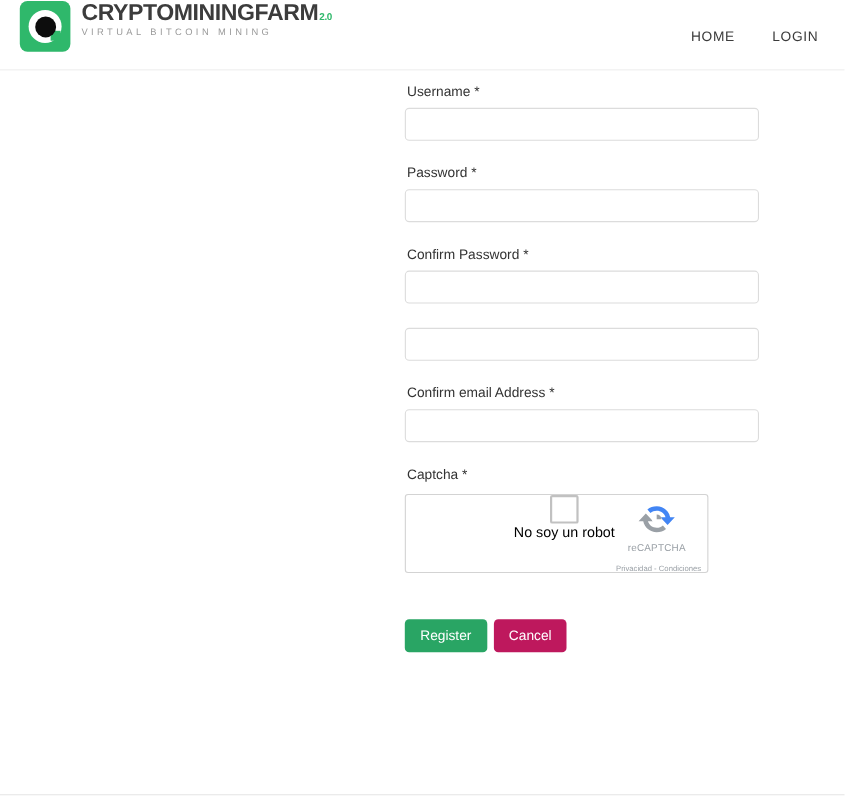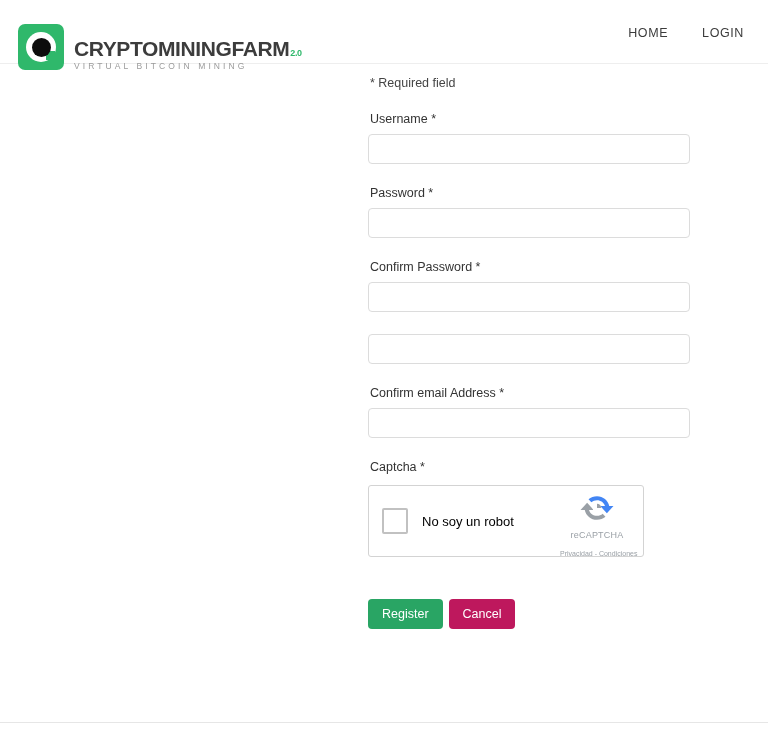--- a/index.html
+++ b/index.html
@@ -14,22 +14,22 @@
   .page { position: relative; width: 768px; height: 732px; overflow: hidden; background:#fff; }
 
   
   .header {
     position: absolute; top: 0; left: 0;
     width: 768px; height: 64px;
     background: #ffffff;
     border-bottom: 1px solid #eeeeee;
   }
   .brand {
-    position: absolute; left: 18px; top: 24px;
-    display: flex; align-items: flex-end; gap: 10px;
+    position: absolute; left: 18px; top: 1px;
+    display: flex; align-items: flex-start; gap: 10px;
     text-decoration: none;
   }
   .brand-mark {
     width: 46px; height: 46px;
     background: #2fb86b;
     border-radius: 7px;
     display: flex; align-items: center; justify-content: center;
     flex: none;
   }
   .brand-mark .ring {
@@ -127,21 +127,21 @@
     font-size: 12.5px;
     color: #333333;
     margin: 0 0 11px 2px;
   }
   .recaptcha-box {
     width: 276px; height: 72px;
     border: 1px solid #d3d3d3;
     border-radius: 3px;
     background: #ffffff;
     position: relative;
-    display: flex; align-items: center;
+    display: flex; align-items: center; flex-direction: column;
   }
   .rc-check {
     width: 26px; height: 26px;
     border: 2px solid #c1c1c1;
     background: #fff;
     border-radius: 2px;
     margin-left: 13px;
     flex: none;
   }
   .rc-text {
@@ -213,21 +213,20 @@
       </span>
     </a>
     <div class="nav">
       <a href="#">HOME</a>
       <a href="#">LOGIN</a>
     </div>
   </div>
 
   <div class="form-wrap">
 
-    <div class="required-note">* Required field</div>
 
 
     <div class="field">
       <label>Username *</label>
       <input type="text" placeholder="" style="">
     </div>
 
     <div class="field">
       <label>Password *</label>
       <input type="password" placeholder="" style="">

